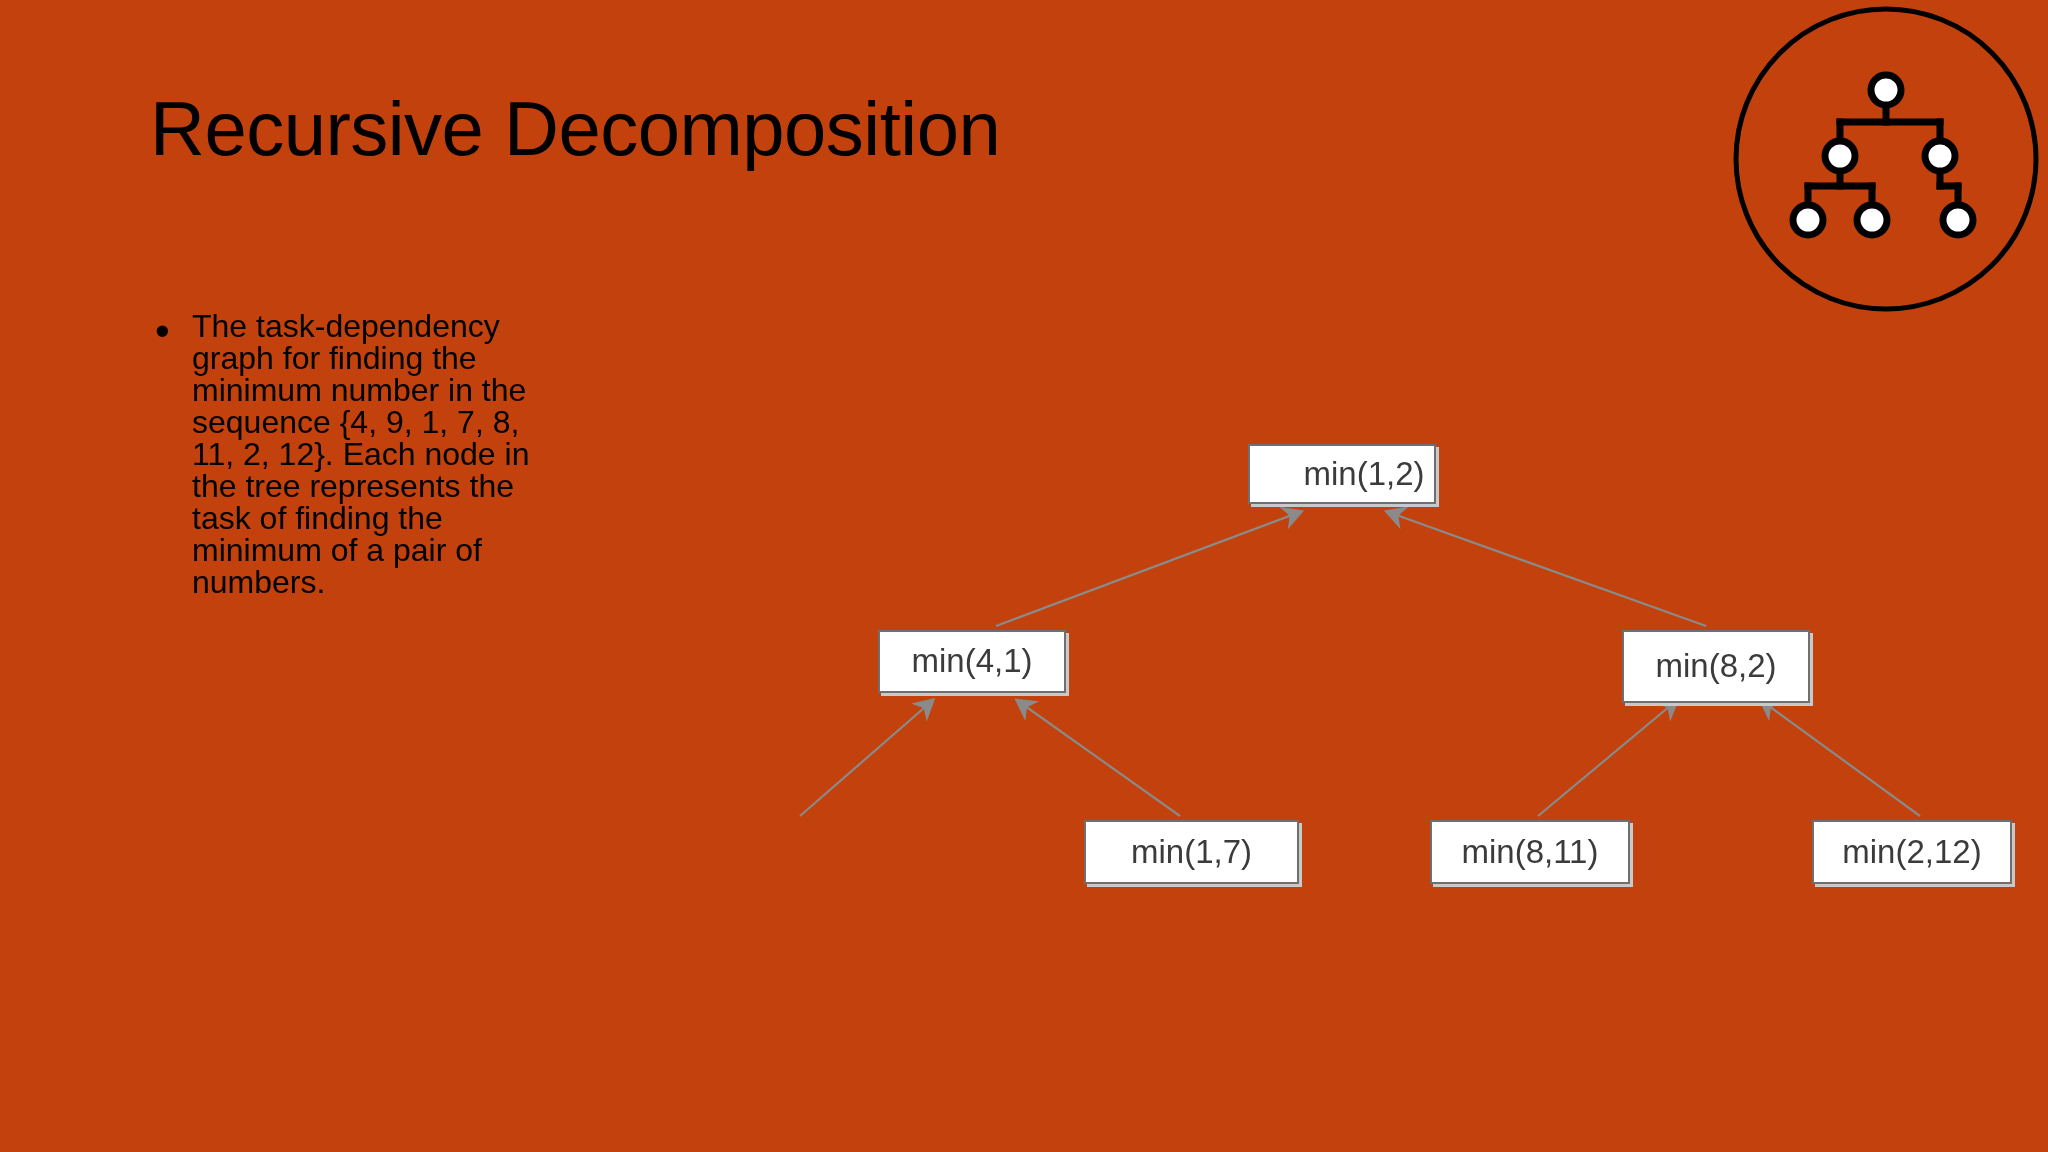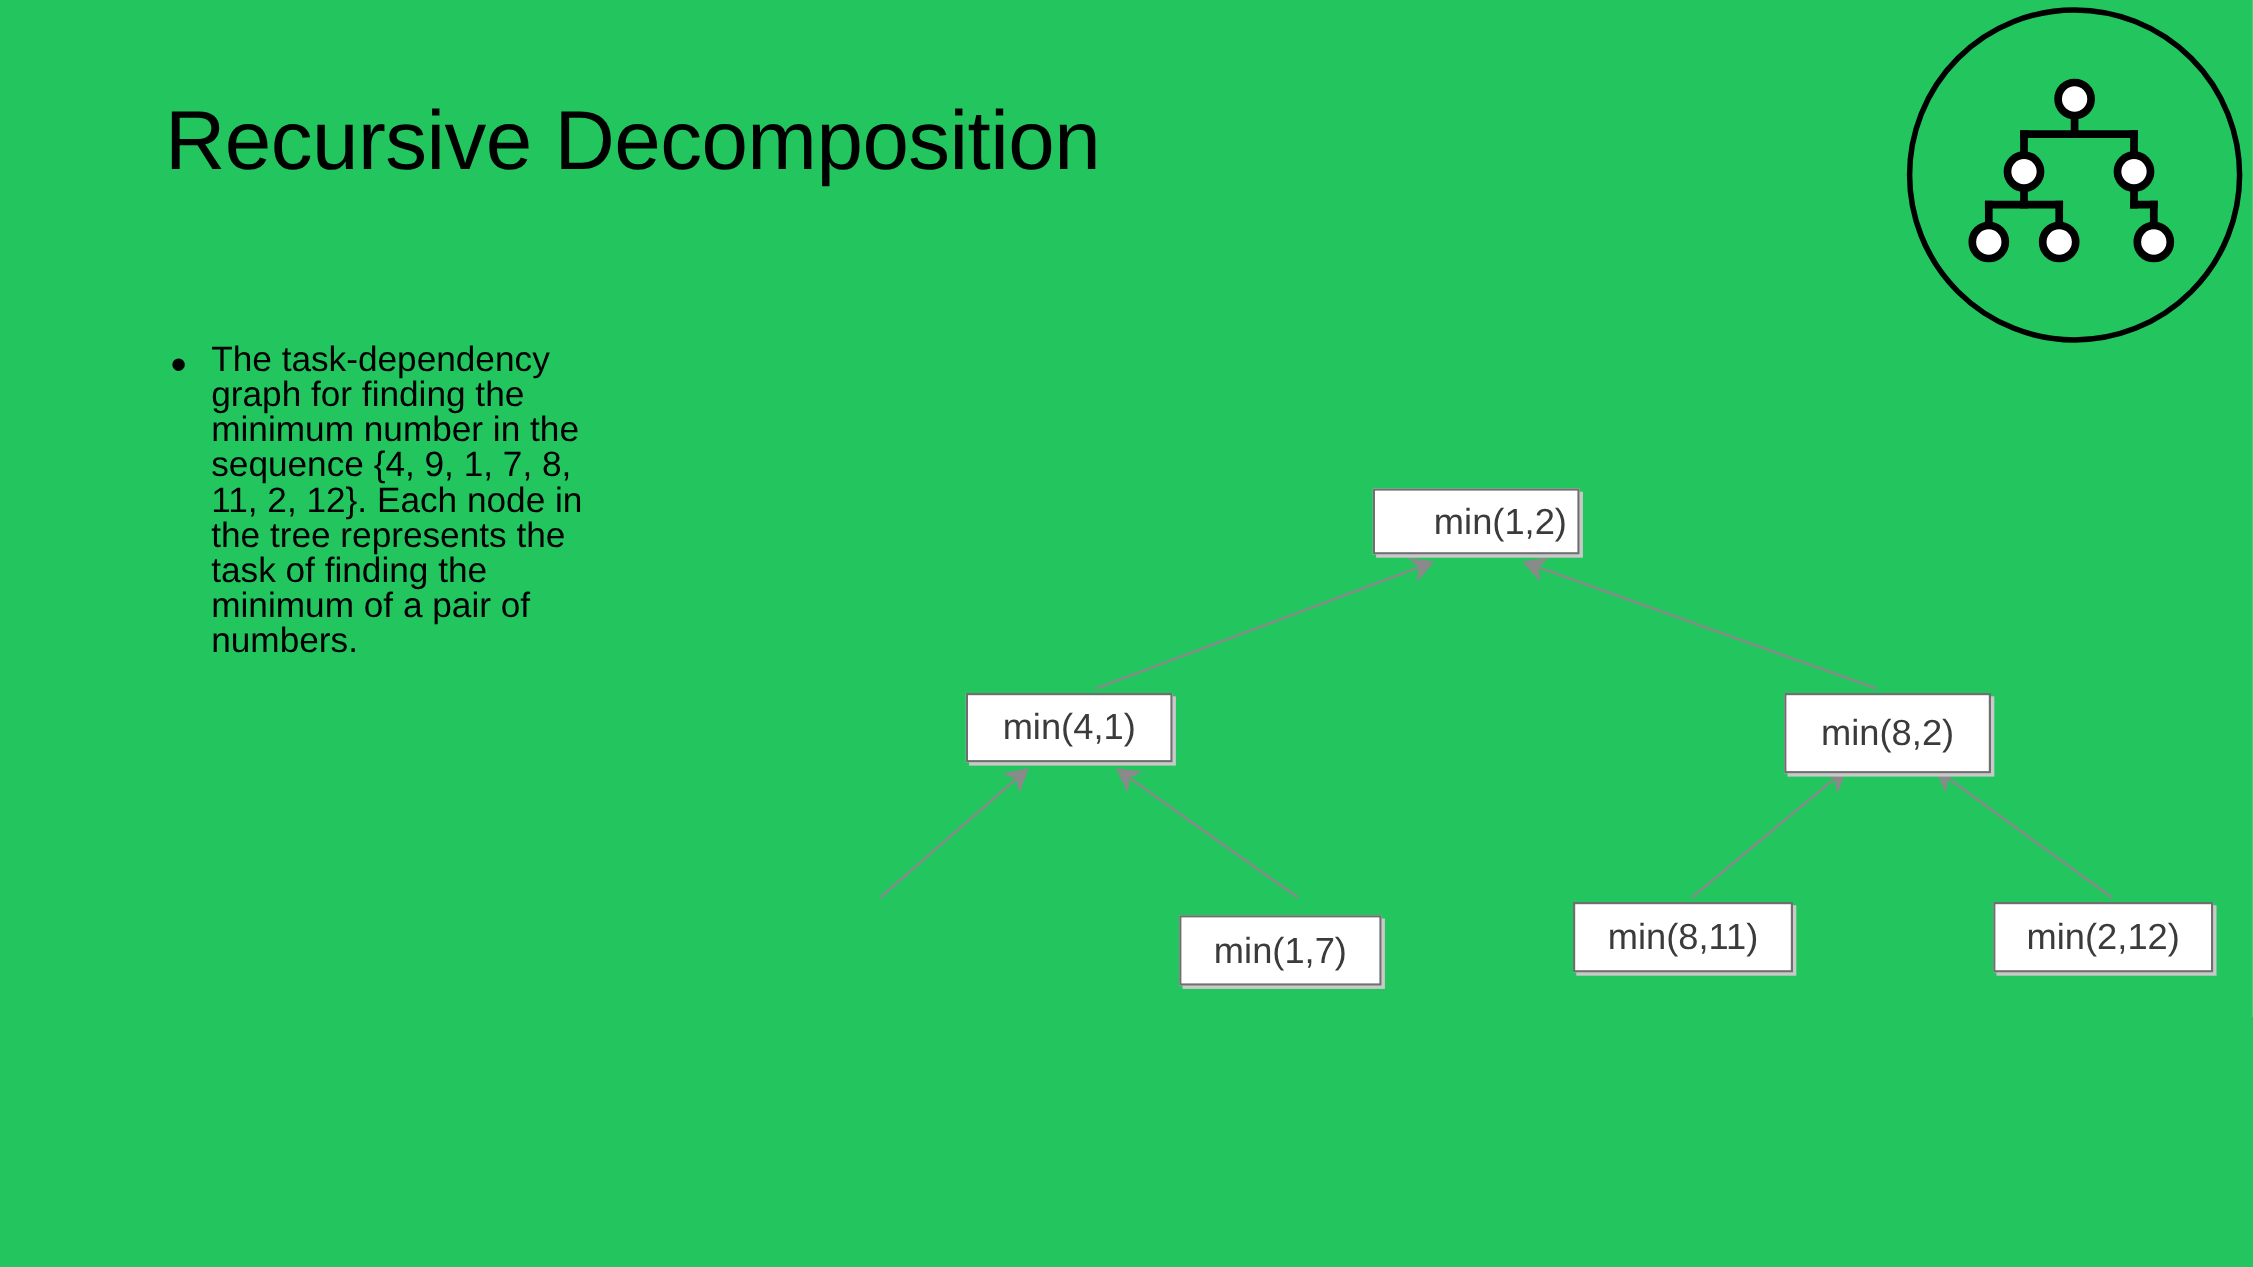--- a/index.html
+++ b/index.html
@@ -16,21 +16,21 @@
     font-family: "Liberation Sans", sans-serif;
     color: #000000;
   }
 
   
   #slide {
     position: absolute;
     left: 0; top: 0;
     width: 2048px;
     height: 1152px;
-    background: #22c55e;
+    background: #c2410c;
   }
 
   
   #slide-title {
     position: absolute;
     left: 150px;
     top: 88px;
     width: 1500px;
     font-size: 76px;
     line-height: 1.08;
@@ -196,21 +196,21 @@
 
     <div class="tree-node" style="left:238px; top:210px; width:188px; height:63px;">
       <span class="node-label">min(4,1)</span>
     </div>
 
     <div class="tree-node" style="left:982px; top:210px; width:188px; height:73px;">
       <span class="node-label">min(8,2)</span>
     </div>
 
 
-    <div class="tree-node" style="left:432px; top:400px; width:184px; height:64px;margin-top:12px;">
+    <div class="tree-node" style="left:444px; top:400px; width:215px; height:64px;">
       <span class="node-label">min(1,7)</span>
     </div>
 
     <div class="tree-node" style="left:790px; top:400px; width:200px; height:64px;">
       <span class="node-label">min(8,11)</span>
     </div>
 
     <div class="tree-node" style="left:1172px; top:400px; width:200px; height:64px;">
       <span class="node-label">min(2,12)</span>
     </div>

